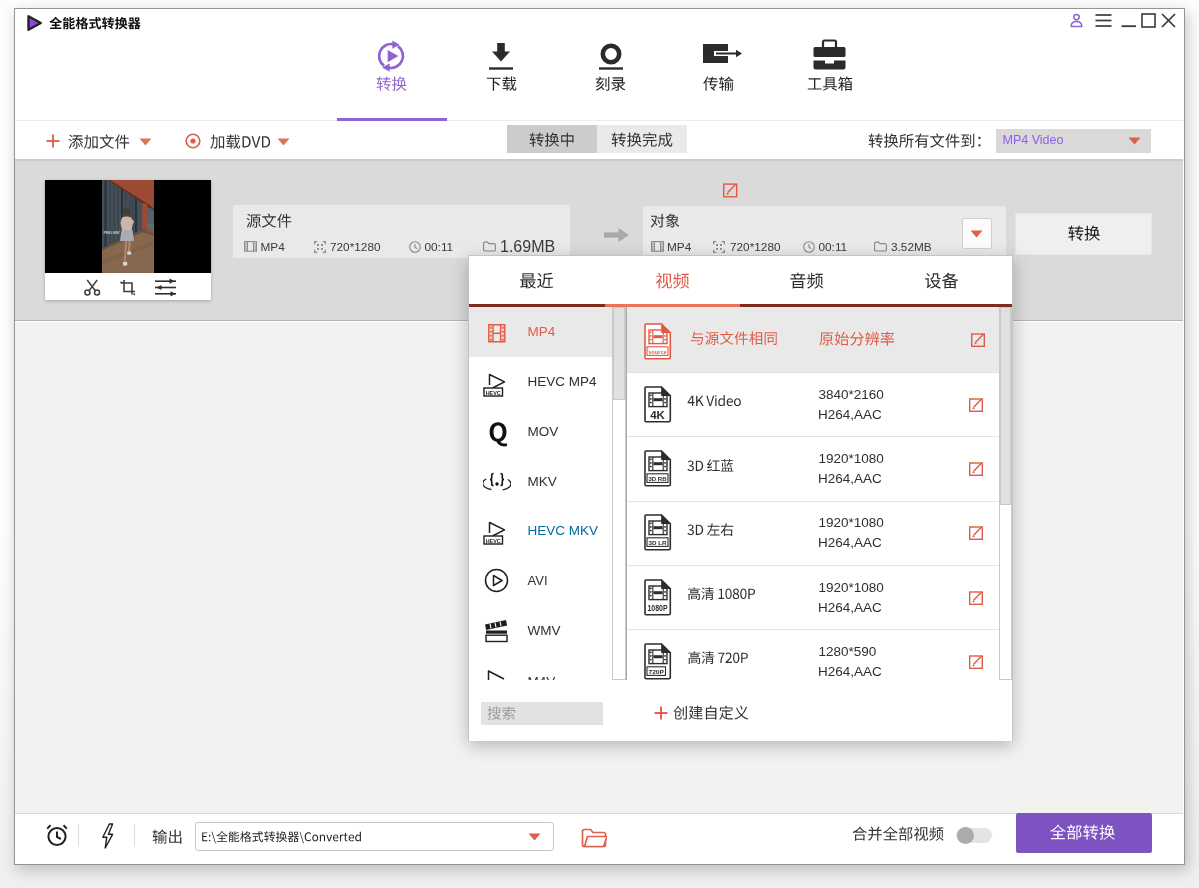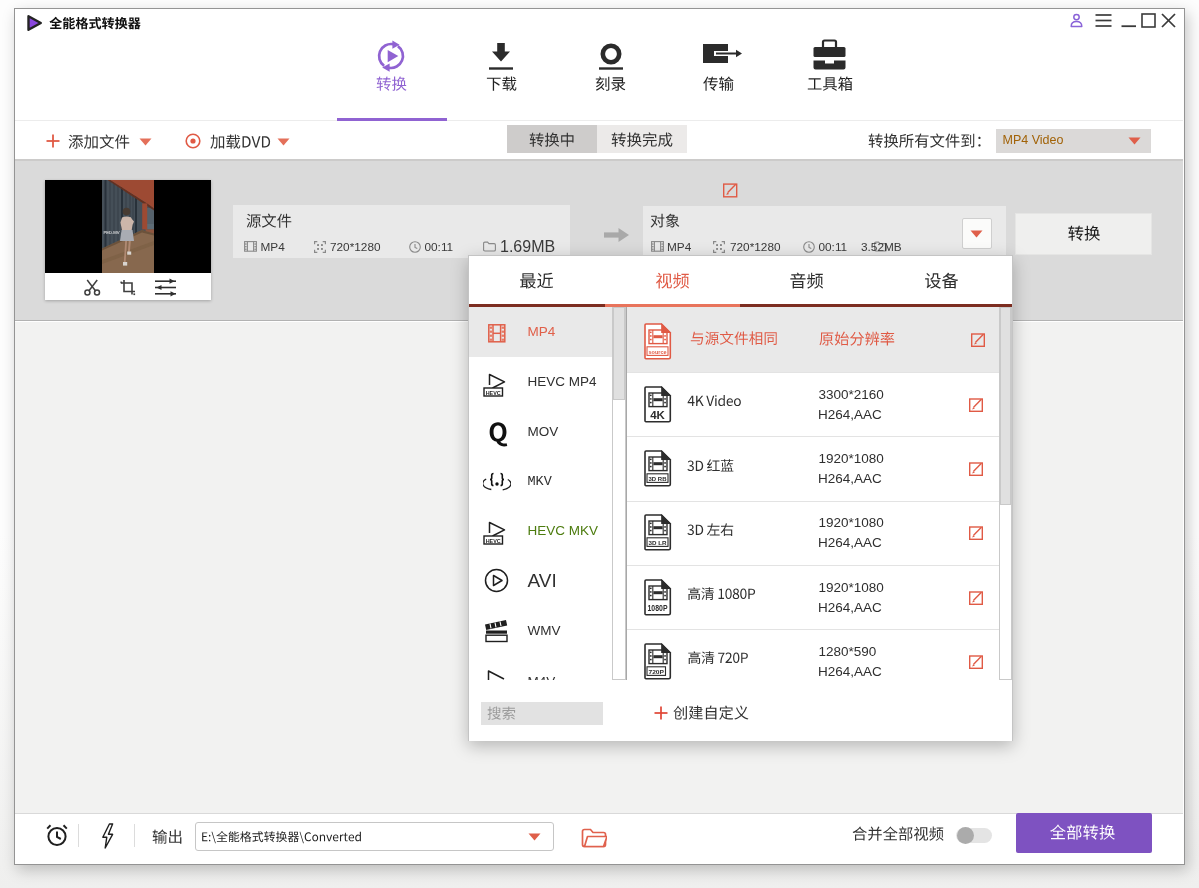--- a/index.html
+++ b/index.html
@@ -102,21 +102,21 @@
 <svg style="position:absolute;left:528.9px;top:129.6px;overflow:visible" width="46" height="19" viewBox="0 -15.4 46.2 18.8">
     <path d="M1.2 -5.1C1.4 -5.2 1.8 -5.3 2.4 -5.3H3.7V-3.1L0.6 -2.6L0.9 -1.4L3.7 -2V1.2H4.9V-2.2L6.9 -2.6L6.9 -3.6L4.9 -3.3V-5.3H6.4V-6.4H4.9V-8.7H3.7V-6.4H2.2C2.7 -7.5 3.2 -8.7 3.6 -10.1H6.4V-11.1H3.9C4.1 -11.7 4.2 -12.2 4.3 -12.7L3.2 -12.9C3.1 -12.3 3 -11.7 2.8 -11.1H0.7V-10.1H2.5C2.2 -8.8 1.8 -7.7 1.6 -7.4C1.4 -6.7 1.2 -6.2 0.9 -6.1C1 -5.9 1.2 -5.3 1.2 -5.1ZM6.6 -8.2V-7.1H8.8C8.5 -6.1 8.2 -5.1 7.9 -4.3H12.3C11.8 -3.5 11.1 -2.6 10.5 -1.8C10 -2.1 9.4 -2.5 8.9 -2.8L8.2 -2C9.7 -1.1 11.6 0.3 12.5 1.2L13.2 0.4C12.8 -0.1 12.1 -0.6 11.4 -1.2C12.4 -2.4 13.4 -3.9 14.2 -5L13.4 -5.4L13.2 -5.4H9.5L10 -7.1H14.8V-8.2H10.3L10.8 -10.1H14.2V-11.1H11.1L11.6 -12.8L10.4 -12.9L9.9 -11.1H7.2V-10.1H9.7L9.1 -8.2Z M17.9 -12.9V-9.8H16.1V-8.7H17.9V-5.3C17.2 -5.1 16.5 -4.9 16 -4.8L16.3 -3.6L17.9 -4.2V-0.2C17.9 0 17.8 0.1 17.7 0.1C17.5 0.1 17 0.1 16.4 0.1C16.5 0.4 16.7 0.9 16.7 1.2C17.6 1.2 18.2 1.2 18.6 1C18.9 0.8 19.1 0.4 19.1 -0.2V-4.5L20.7 -5.1L20.5 -6.1L19.1 -5.7V-8.7H20.5V-9.8H19.1V-12.9ZM23.7 -10.6H26.9C26.5 -10.1 26.1 -9.5 25.6 -9H22.5C22.9 -9.5 23.3 -10.1 23.7 -10.6ZM20.5 -4.5V-3.4H24.3C23.6 -2.1 22.4 -0.7 19.7 0.4C19.9 0.6 20.3 1 20.5 1.2C23.1 0 24.5 -1.4 25.2 -2.9C26.2 -1 27.8 0.4 29.6 1.2C29.7 0.9 30.1 0.5 30.3 0.3C28.5 -0.4 26.9 -1.8 26 -3.4H30V-4.5H29V-9H27C27.5 -9.7 28.1 -10.4 28.5 -11.1L27.8 -11.6L27.6 -11.6H24.3C24.5 -12 24.7 -12.4 24.8 -12.8L23.7 -13C23.1 -11.7 22.1 -10 20.6 -8.8C20.8 -8.6 21.2 -8.3 21.4 -8L21.7 -8.2V-4.5ZM22.8 -4.5V-8.1H24.8V-6.5C24.8 -5.9 24.8 -5.2 24.6 -4.5ZM27.8 -4.5H25.7C25.9 -5.2 25.9 -5.9 25.9 -6.5V-8.1H27.8Z M37.9 -12.9V-10.2H32.3V-2.9H33.4V-3.8H37.9V1.2H39.1V-3.8H43.5V-2.9H44.7V-10.2H39.1V-12.9ZM33.4 -5V-9.1H37.9V-5ZM43.5 -5H39.1V-9.1H43.5Z" fill="#333"></path>
   </svg>
 <svg style="position:absolute;left:611.2px;top:129.6px;overflow:visible" width="62" height="19" viewBox="0 -15.4 61.6 18.8">
     <path d="M1.2 -5.1C1.4 -5.2 1.8 -5.3 2.4 -5.3H3.7V-3.1L0.6 -2.6L0.9 -1.4L3.7 -2V1.2H4.9V-2.2L6.9 -2.6L6.9 -3.6L4.9 -3.3V-5.3H6.4V-6.4H4.9V-8.7H3.7V-6.4H2.2C2.7 -7.5 3.2 -8.7 3.6 -10.1H6.4V-11.1H3.9C4.1 -11.7 4.2 -12.2 4.3 -12.7L3.2 -12.9C3.1 -12.3 3 -11.7 2.8 -11.1H0.7V-10.1H2.5C2.2 -8.8 1.8 -7.7 1.6 -7.4C1.4 -6.7 1.2 -6.2 0.9 -6.1C1 -5.9 1.2 -5.3 1.2 -5.1ZM6.6 -8.2V-7.1H8.8C8.5 -6.1 8.2 -5.1 7.9 -4.3H12.3C11.8 -3.5 11.1 -2.6 10.5 -1.8C10 -2.1 9.4 -2.5 8.9 -2.8L8.2 -2C9.7 -1.1 11.6 0.3 12.5 1.2L13.2 0.4C12.8 -0.1 12.1 -0.6 11.4 -1.2C12.4 -2.4 13.4 -3.9 14.2 -5L13.4 -5.4L13.2 -5.4H9.5L10 -7.1H14.8V-8.2H10.3L10.8 -10.1H14.2V-11.1H11.1L11.6 -12.8L10.4 -12.9L9.9 -11.1H7.2V-10.1H9.7L9.1 -8.2Z M17.9 -12.9V-9.8H16.1V-8.7H17.9V-5.3C17.2 -5.1 16.5 -4.9 16 -4.8L16.3 -3.6L17.9 -4.2V-0.2C17.9 0 17.8 0.1 17.7 0.1C17.5 0.1 17 0.1 16.4 0.1C16.5 0.4 16.7 0.9 16.7 1.2C17.6 1.2 18.2 1.2 18.6 1C18.9 0.8 19.1 0.4 19.1 -0.2V-4.5L20.7 -5.1L20.5 -6.1L19.1 -5.7V-8.7H20.5V-9.8H19.1V-12.9ZM23.7 -10.6H26.9C26.5 -10.1 26.1 -9.5 25.6 -9H22.5C22.9 -9.5 23.3 -10.1 23.7 -10.6ZM20.5 -4.5V-3.4H24.3C23.6 -2.1 22.4 -0.7 19.7 0.4C19.9 0.6 20.3 1 20.5 1.2C23.1 0 24.5 -1.4 25.2 -2.9C26.2 -1 27.8 0.4 29.6 1.2C29.7 0.9 30.1 0.5 30.3 0.3C28.5 -0.4 26.9 -1.8 26 -3.4H30V-4.5H29V-9H27C27.5 -9.7 28.1 -10.4 28.5 -11.1L27.8 -11.6L27.6 -11.6H24.3C24.5 -12 24.7 -12.4 24.8 -12.8L23.7 -13C23.1 -11.7 22.1 -10 20.6 -8.8C20.8 -8.6 21.2 -8.3 21.4 -8L21.7 -8.2V-4.5ZM22.8 -4.5V-8.1H24.8V-6.5C24.8 -5.9 24.8 -5.2 24.6 -4.5ZM27.8 -4.5H25.7C25.9 -5.2 25.9 -5.9 25.9 -6.5V-8.1H27.8Z M34.3 -8.4V-7.3H42.7V-8.4ZM31.7 -5.5V-4.5H35.8C35.6 -1.7 35 -0.4 31.5 0.3C31.7 0.5 32 1 32.1 1.2C35.9 0.4 36.8 -1.2 37 -4.5H39.7V-0.6C39.7 0.6 40.1 1 41.5 1C41.8 1 43.5 1 43.8 1C45.1 1 45.4 0.4 45.5 -1.7C45.2 -1.8 44.7 -1.9 44.5 -2.1C44.4 -0.4 44.3 -0.1 43.8 -0.1C43.4 -0.1 41.9 -0.1 41.6 -0.1C41 -0.1 40.9 -0.2 40.9 -0.6V-4.5H45.3V-5.5ZM37.3 -12.7C37.6 -12.3 37.9 -11.7 38.1 -11.2H32.1V-7.7H33.2V-10.1H43.7V-7.7H44.9V-11.2H39.4C39.2 -11.7 38.8 -12.5 38.4 -13.1Z M54.6 -12.9C54.6 -12 54.6 -11.2 54.7 -10.3H48.2V-6C48.2 -4 48 -1.3 46.8 0.6C47 0.7 47.5 1.1 47.7 1.3C49.1 -0.7 49.4 -3.8 49.4 -6V-6.1H52.2C52.1 -3.4 52.1 -2.4 51.9 -2.2C51.7 -2.1 51.6 -2 51.4 -2C51.1 -2 50.4 -2 49.7 -2.1C49.9 -1.8 50 -1.4 50.1 -1C50.8 -1 51.5 -1 51.9 -1C52.3 -1.1 52.6 -1.2 52.8 -1.5C53.2 -1.9 53.2 -3.2 53.3 -6.7C53.3 -6.8 53.3 -7.2 53.3 -7.2H49.4V-9.2H54.7C54.9 -6.7 55.3 -4.4 55.9 -2.6C54.9 -1.5 53.7 -0.5 52.3 0.2C52.5 0.4 53 0.9 53.1 1.2C54.3 0.4 55.4 -0.4 56.3 -1.4C57 0.2 58 1.1 59.2 1.1C60.3 1.1 60.8 0.4 61 -2.3C60.7 -2.4 60.2 -2.6 60 -2.9C59.9 -0.9 59.7 -0.1 59.2 -0.1C58.5 -0.1 57.8 -0.9 57.2 -2.4C58.3 -3.9 59.2 -5.7 59.9 -7.7L58.8 -8C58.3 -6.4 57.6 -5 56.8 -3.8C56.4 -5.3 56.1 -7.1 55.9 -9.2H60.8V-10.3H55.8C55.8 -11.2 55.8 -12 55.8 -12.9ZM56.5 -12.2C57.5 -11.7 58.7 -10.9 59.3 -10.3L60 -11.1C59.4 -11.6 58.2 -12.4 57.2 -12.9Z" fill="#333"></path>
   </svg>
 <svg style="position:absolute;left:868.0px;top:130.6px;overflow:visible" width="123" height="19" viewBox="0 -15.4 123.2 18.8">
     <path d="M1.2 -5.1C1.4 -5.2 1.8 -5.3 2.4 -5.3H3.7V-3.1L0.6 -2.6L0.9 -1.4L3.7 -2V1.2H4.9V-2.2L6.9 -2.6L6.9 -3.6L4.9 -3.3V-5.3H6.4V-6.4H4.9V-8.7H3.7V-6.4H2.2C2.7 -7.5 3.2 -8.7 3.6 -10.1H6.4V-11.1H3.9C4.1 -11.7 4.2 -12.2 4.3 -12.7L3.2 -12.9C3.1 -12.3 3 -11.7 2.8 -11.1H0.7V-10.1H2.5C2.2 -8.8 1.8 -7.7 1.6 -7.4C1.4 -6.7 1.2 -6.2 0.9 -6.1C1 -5.9 1.2 -5.3 1.2 -5.1ZM6.6 -8.2V-7.1H8.8C8.5 -6.1 8.2 -5.1 7.9 -4.3H12.3C11.8 -3.5 11.1 -2.6 10.5 -1.8C10 -2.1 9.4 -2.5 8.9 -2.8L8.2 -2C9.7 -1.1 11.6 0.3 12.5 1.2L13.2 0.4C12.8 -0.1 12.1 -0.6 11.4 -1.2C12.4 -2.4 13.4 -3.9 14.2 -5L13.4 -5.4L13.2 -5.4H9.5L10 -7.1H14.8V-8.2H10.3L10.8 -10.1H14.2V-11.1H11.1L11.6 -12.8L10.4 -12.9L9.9 -11.1H7.2V-10.1H9.7L9.1 -8.2Z M17.9 -12.9V-9.8H16.1V-8.7H17.9V-5.3C17.2 -5.1 16.5 -4.9 16 -4.8L16.3 -3.6L17.9 -4.2V-0.2C17.9 0 17.8 0.1 17.7 0.1C17.5 0.1 17 0.1 16.4 0.1C16.5 0.4 16.7 0.9 16.7 1.2C17.6 1.2 18.2 1.2 18.6 1C18.9 0.8 19.1 0.4 19.1 -0.2V-4.5L20.7 -5.1L20.5 -6.1L19.1 -5.7V-8.7H20.5V-9.8H19.1V-12.9ZM23.7 -10.6H26.9C26.5 -10.1 26.1 -9.5 25.6 -9H22.5C22.9 -9.5 23.3 -10.1 23.7 -10.6ZM20.5 -4.5V-3.4H24.3C23.6 -2.1 22.4 -0.7 19.7 0.4C19.9 0.6 20.3 1 20.5 1.2C23.1 0 24.5 -1.4 25.2 -2.9C26.2 -1 27.8 0.4 29.6 1.2C29.7 0.9 30.1 0.5 30.3 0.3C28.5 -0.4 26.9 -1.8 26 -3.4H30V-4.5H29V-9H27C27.5 -9.7 28.1 -10.4 28.5 -11.1L27.8 -11.6L27.6 -11.6H24.3C24.5 -12 24.7 -12.4 24.8 -12.8L23.7 -13C23.1 -11.7 22.1 -10 20.6 -8.8C20.8 -8.6 21.2 -8.3 21.4 -8L21.7 -8.2V-4.5ZM22.8 -4.5V-8.1H24.8V-6.5C24.8 -5.9 24.8 -5.2 24.6 -4.5ZM27.8 -4.5H25.7C25.9 -5.2 25.9 -5.9 25.9 -6.5V-8.1H27.8Z M39 -11.4V-6.3C39 -4.1 38.9 -1.4 37 0.5C37.3 0.6 37.7 1 37.9 1.3C39.9 -0.7 40.2 -3.9 40.2 -6.3V-6.6H42.6V1.2H43.8V-6.6H45.6V-7.7H40.2V-10.5C42 -10.8 44 -11.2 45.3 -11.8L44.5 -12.8C43.2 -12.2 40.9 -11.7 39 -11.4ZM33.4 -5.6V-6V-8H36.5V-5.6ZM37.6 -12.6C36.4 -12.1 34.2 -11.6 32.3 -11.4V-6C32.3 -4 32.2 -1.4 31.2 0.5C31.5 0.7 32 1 32.2 1.3C33.1 -0.3 33.3 -2.6 33.4 -4.5H37.6V-9.1H33.4V-10.5C35.2 -10.8 37.1 -11.1 38.3 -11.6Z M52.2 -12.9C52 -12.3 51.8 -11.6 51.5 -10.9H47.2V-9.9H51.1C50.1 -7.8 48.7 -5.9 46.8 -4.7C47 -4.5 47.4 -4.1 47.6 -3.8C48.5 -4.5 49.4 -5.3 50.1 -6.3V1.2H51.3V-1.8H57.7V-0.2C57.7 0 57.6 0.1 57.4 0.1C57.1 0.1 56.1 0.1 55.1 0.1C55.3 0.4 55.5 0.9 55.5 1.2C56.8 1.2 57.7 1.2 58.2 1C58.7 0.8 58.9 0.5 58.9 -0.2V-8.1H51.4C51.7 -8.7 52 -9.2 52.3 -9.9H60.7V-10.9H52.8C53 -11.5 53.2 -12.1 53.4 -12.7ZM51.3 -4.5H57.7V-2.8H51.3ZM51.3 -5.4V-7H57.7V-5.4Z M68.1 -12.7C68.6 -11.9 69.1 -10.9 69.3 -10.3L70.5 -10.7C70.3 -11.3 69.8 -12.3 69.3 -13ZM62.4 -10.2V-9.1H64.8C65.7 -6.7 66.9 -4.7 68.5 -3.1C66.8 -1.7 64.7 -0.6 62.2 0.1C62.4 0.4 62.8 0.9 62.9 1.2C65.5 0.4 67.6 -0.7 69.3 -2.2C71.1 -0.7 73.2 0.4 75.7 1.1C75.9 0.8 76.2 0.3 76.5 0.1C74 -0.6 71.9 -1.6 70.2 -3.1C71.8 -4.7 73 -6.7 73.9 -9.1H76.3V-10.2ZM69.4 -3.9C67.9 -5.4 66.8 -7.1 66 -9.1H72.5C71.8 -7 70.7 -5.3 69.4 -3.9Z M81.9 -5.3V-4.1H86.3V1.2H87.5V-4.1H91.7V-5.3H87.5V-8.7H91V-9.8H87.5V-12.8H86.3V-9.8H84.2C84.4 -10.5 84.6 -11.2 84.8 -11.9L83.7 -12.2C83.3 -10.1 82.7 -8.2 81.8 -6.9C82 -6.7 82.5 -6.5 82.7 -6.3C83.2 -6.9 83.5 -7.8 83.9 -8.7H86.3V-5.3ZM81.1 -12.9C80.3 -10.5 78.9 -8.2 77.5 -6.7C77.7 -6.5 78 -5.9 78.2 -5.6C78.6 -6.1 79.1 -6.7 79.6 -7.4V1.2H80.7V-9.2C81.3 -10.3 81.8 -11.4 82.2 -12.6Z M102.3 -11.6V-2.3H103.3V-11.6ZM105.3 -12.7V-0.6C105.3 -0.3 105.2 -0.2 105 -0.2C104.7 -0.2 103.9 -0.2 103 -0.2C103.1 0.1 103.3 0.6 103.4 0.9C104.5 0.9 105.3 0.9 105.8 0.7C106.3 0.5 106.4 0.2 106.4 -0.6V-12.7ZM93.4 -0.6 93.6 0.5C95.6 0.1 98.6 -0.5 101.3 -1L101.3 -2L98 -1.4V-3.9H101.1V-4.9H98V-6.5H96.9V-4.9H93.9V-3.9H96.9V-1.3ZM94.2 -6.8C94.6 -6.9 95.2 -7 100 -7.5C100.2 -7.1 100.4 -6.8 100.5 -6.5L101.4 -7.1C101 -8 99.9 -9.4 99.1 -10.4L98.2 -9.9C98.6 -9.4 99 -8.9 99.4 -8.4L95.4 -8C96.1 -8.9 96.7 -9.9 97.2 -10.9H101.4V-11.9H93.5V-10.9H95.9C95.4 -9.8 94.8 -8.8 94.6 -8.5C94.3 -8.2 94.1 -7.9 93.8 -7.9C94 -7.5 94.2 -7 94.2 -6.8Z M111.7 -7.5C112.3 -7.5 112.8 -7.9 112.8 -8.6C112.8 -9.3 112.3 -9.8 111.7 -9.8C111 -9.8 110.5 -9.3 110.5 -8.6C110.5 -7.9 111 -7.5 111.7 -7.5ZM111.7 0.1C112.3 0.1 112.8 -0.4 112.8 -1.1C112.8 -1.8 112.3 -2.2 111.7 -2.2C111 -2.2 110.5 -1.8 110.5 -1.1C110.5 -0.4 111 0.1 111.7 0.1Z" fill="#333"></path>
   </svg>
 <div style="position:absolute;left:996px;top:128.5px;width:155px;height:24px;background:#dbd9d8"></div>
-<div style="position:absolute;left:1002.5px;top:141px;transform:translateY(-50%);font-size:12.5px;color:#a16207;font-weight:normal;white-space:nowrap;font-family:'Liberation Sans',sans-serif;line-height:1.1">MP4 Video</div>
+<div style="position:absolute;left:1002.5px;top:141px;transform:translateY(-50%);font-size:12.5px;color:#8b5cf6;font-weight:normal;white-space:nowrap;font-family:'Liberation Sans',sans-serif;line-height:1.1">MP4 Video</div>
 <svg style="position:absolute;left:1128px;top:137px;" width="13" height="8" viewBox="0 0 13 8">
     <path d="M0.5 0.5 L12.5 0.5 L6.5 7.5 Z" fill="#df5f4a"></path>
   </svg>
 <div style="position:absolute;left:15px;top:160.5px;width:1168px;height:160px;background:#dadada;border-bottom:1px solid #b2b2b2"></div>
 <div style="position:absolute;left:45px;top:179.5px;width:166px;height:120px;background:#fff;box-shadow:0 1px 3px rgba(0,0,0,.25)"></div>
 <div style="position:absolute;left:45px;top:179.5px;width:166px;height:93px;background:#000"></div>
 <svg style="position:absolute;left:102px;top:179.5px;" width="52" height="93" viewBox="0 0 52 93">
     <rect width="52" height="93" fill="#454f58"></rect>
     <g stroke="#28313a" stroke-width="2">
       <line x1="3.5" y1="0" x2="3.5" y2="70"></line>
@@ -266,21 +266,21 @@
   </svg>
 <div style="position:absolute;left:730px;top:246.5px;transform:translateY(-50%);font-size:11.8px;color:#3a3a3a;font-weight:normal;white-space:nowrap;font-family:'Liberation Sans',sans-serif;line-height:1.1">720*1280</div>
 <svg style="position:absolute;left:803px;top:240.5px;" width="12" height="12" viewBox="0 0 12 12">
     <circle cx="6" cy="6" r="5.3" fill="none" stroke="#8a8a8a" stroke-width="1.1"></circle>
     <path d="M6 3.1 L6 6.4 L8.3 7.6" fill="none" stroke="#8a8a8a" stroke-width="1.1"></path>
   </svg>
 <div style="position:absolute;left:818.5px;top:246.5px;transform:translateY(-50%);font-size:11.8px;color:#3a3a3a;font-weight:normal;white-space:nowrap;font-family:'Liberation Sans',sans-serif;line-height:1.1">00:11</div>
 <svg style="position:absolute;left:874px;top:241px;" width="13" height="11" viewBox="0 0 13 11">
     <path d="M0.6 2.4 Q0.6 1.1 1.9 1.1 L4.6 1.1 L5.9 2.6 L11.2 2.6 Q12.4 2.6 12.4 3.9 L12.4 8.7 Q12.4 10 11.1 10 L1.9 10 Q0.6 10 0.6 8.7 Z" fill="none" stroke="#8a8a8a" stroke-width="1.1"></path>
   </svg>
-<div style="position:absolute;left:861px;top:246.5px;transform:translateY(-50%);font-size:11.8px;color:#3a3a3a;font-weight:normal;white-space:nowrap;font-family:'Liberation Sans',sans-serif;line-height:1.1">3.52MB</div>
+<div style="position:absolute;left:891px;top:246.5px;transform:translateY(-50%);font-size:11.8px;color:#3a3a3a;font-weight:normal;white-space:nowrap;font-family:'Liberation Sans',sans-serif;line-height:1.1">3.52MB</div>
 <div style="position:absolute;left:961.5px;top:217.5px;width:30px;height:31px;background:#fbfbfa;border:1px solid #cfcfcf;border-radius:2px"></div>
 <svg style="position:absolute;left:970px;top:229.5px;" width="13" height="8" viewBox="0 0 13 8">
     <path d="M0.5 0.5 L12.5 0.5 L6.5 7.5 Z" fill="#df5f4a"></path>
   </svg>
 <div style="position:absolute;left:1015px;top:213px;width:137px;height:41.5px;background:#efefee;border:1px solid #e5e5e4"></div>
 <svg style="position:absolute;left:1066.7px;top:222.7px;overflow:visible" width="34" height="20" viewBox="0 -16.8 33.6 20.5">
     <path d="M1.4 -5.6C1.5 -5.7 2 -5.8 2.6 -5.8H4.1V-3.4L0.7 -2.8L0.9 -1.6L4.1 -2.2V1.3H5.3V-2.4L7.6 -2.9L7.5 -4L5.3 -3.6V-5.8H7V-7H5.3V-9.5H4.1V-7H2.4C3 -8.1 3.5 -9.5 3.9 -11H7V-12.1H4.3C4.4 -12.7 4.6 -13.3 4.7 -13.9L3.5 -14.1C3.4 -13.5 3.2 -12.8 3.1 -12.1H0.8V-11H2.8C2.4 -9.6 2 -8.5 1.8 -8C1.5 -7.3 1.3 -6.8 1 -6.7C1.1 -6.4 1.3 -5.8 1.4 -5.6ZM7.2 -9V-7.8H9.6C9.3 -6.6 8.9 -5.5 8.6 -4.7H13.5C12.9 -3.8 12.1 -2.8 11.5 -1.9C10.9 -2.3 10.3 -2.7 9.7 -3L8.9 -2.2C10.6 -1.2 12.6 0.4 13.6 1.4L14.4 0.4C13.9 -0.1 13.2 -0.7 12.4 -1.3C13.5 -2.7 14.6 -4.3 15.5 -5.5L14.6 -5.9L14.4 -5.8H10.3L10.9 -7.8H16.1V-9H11.3L11.8 -11H15.5V-12.1H12.1L12.6 -13.9L11.3 -14.1L10.9 -12.1H7.8V-11H10.5L10 -9Z M19.6 -14.1V-10.7H17.6V-9.5H19.6V-5.8C18.7 -5.6 18 -5.3 17.4 -5.2L17.7 -3.9L19.6 -4.5V-0.2C19.6 0 19.5 0.1 19.3 0.1C19.1 0.1 18.5 0.1 17.9 0.1C18 0.4 18.2 1 18.3 1.3C19.2 1.3 19.9 1.3 20.2 1C20.6 0.8 20.8 0.5 20.8 -0.2V-4.9L22.6 -5.5L22.4 -6.7L20.8 -6.2V-9.5H22.4V-10.7H20.8V-14.1ZM25.8 -11.6H29.3C28.9 -11 28.4 -10.4 28 -9.9H24.5C25 -10.4 25.4 -11 25.8 -11.6ZM22.4 -4.9V-3.8H26.5C25.8 -2.3 24.4 -0.8 21.5 0.5C21.8 0.7 22.1 1.1 22.3 1.4C25.2 0 26.7 -1.6 27.5 -3.1C28.5 -1.1 30.3 0.5 32.3 1.3C32.4 1 32.8 0.5 33.1 0.3C31 -0.4 29.3 -1.9 28.3 -3.8H32.8V-4.9H31.6V-9.9H29.4C30 -10.6 30.7 -11.4 31.1 -12.1L30.3 -12.7L30.1 -12.6H26.5C26.7 -13.1 26.9 -13.5 27.1 -13.9L25.8 -14.1C25.2 -12.7 24.1 -10.9 22.5 -9.6C22.7 -9.4 23.1 -9 23.3 -8.7L23.6 -9V-4.9ZM24.8 -4.9V-8.9H27.1V-7.1C27.1 -6.4 27 -5.7 26.8 -4.9ZM30.3 -4.9H28.1C28.3 -5.6 28.3 -6.4 28.3 -7.1V-8.9H30.3Z" fill="#1a1a1a"></path>
   </svg>
 <div style="position:absolute;left:15px;top:321.5px;width:1168px;height:491px;background:#f2f2f1"></div>
 <div style="position:absolute;left:15px;top:812.5px;width:1168px;height:50.5px;background:#fff;border-top:1px solid #d9d9d9"></div>
@@ -365,32 +365,32 @@
     <path d="M9.8 -2.7C7 -2.7 5.3 -5.3 5.3 -9.5C5.3 -13.6 7 -16 9.8 -16C12.6 -16 14.4 -13.6 14.4 -9.5C14.4 -5.3 12.6 -2.7 9.8 -2.7ZM15.9 5.1C17.3 5.1 18.4 4.9 19.1 4.6L18.4 1.8C17.9 2 17.2 2.1 16.3 2.1C14.6 2.1 12.9 1.5 12.1 0.1C15.8 -0.9 18.3 -4.4 18.3 -9.5C18.3 -15.7 14.8 -19.2 9.8 -19.2C4.8 -19.2 1.4 -15.7 1.4 -9.5C1.4 -4.1 4.1 -0.6 8.1 0.2C9.4 3.1 12.1 5.1 15.9 5.1Z" fill="#111"></path>
   </svg>
 <div style="position:absolute;left:527.5px;top:431.79999999999995px;transform:translateY(-50%);font-size:13.5px;color:#303030;font-weight:normal;white-space:nowrap;font-family:'Liberation Sans',sans-serif;line-height:1.1">MOV</div>
 <svg style="position:absolute;left:483px;top:468.5px;" width="28" height="26" viewBox="0 0 28 26">
     <path d="M8.3 20.5 A 13 6.5 0 0 1 3.2 10" fill="none" stroke="#1f1f1f" stroke-width="1.3"></path>
     <path d="M19.7 20.8 A 13 6.5 0 0 0 24.8 10.5" fill="none" stroke="#1f1f1f" stroke-width="1.3"></path>
     <path d="M10.5 4.5 Q8.7 4.5 8.7 6.3 L8.7 8.7 Q8.7 10.5 7 10.5 Q8.7 10.5 8.7 12.3 L8.7 14.7 Q8.7 16.5 10.5 16.5" fill="none" stroke="#111" stroke-width="1.6"></path>
     <path d="M17.5 4.5 Q19.3 4.5 19.3 6.3 L19.3 8.7 Q19.3 10.5 21 10.5 Q19.3 10.5 19.3 12.3 L19.3 14.7 Q19.3 16.5 17.5 16.5" fill="none" stroke="#111" stroke-width="1.6"></path>
     <circle cx="14" cy="15" r="1.7" fill="#111"></circle>
   </svg>
-<div style="position:absolute;left:527.5px;top:481.5px;transform:translateY(-50%);font-size:13.5px;color:#303030;font-weight:normal;white-space:nowrap;font-family:Liberation Mono, monospace;line-height:1.1">MKV</div>
+<div style="position:absolute;left:527.5px;top:481.5px;transform:translateY(-50%);font-size:13.5px;color:#303030;font-weight:normal;white-space:nowrap;font-family:Liberation Sans, sans-serif;line-height:1.1">MKV</div>
 <svg style="position:absolute;left:483px;top:517.7px;" width="27" height="27" viewBox="0 0 27 27">
     <path d="M6.5 15 L6.5 4.5 L21.5 11.8 L9.5 18" fill="none" stroke="#1f1f1f" stroke-width="1.5" stroke-linejoin="round"></path>
     <rect x="1" y="18" width="18.5" height="8" fill="#fff" stroke="#1f1f1f" stroke-width="1.4"></rect>
     <text x="10.2" y="24.7" text-anchor="middle" textLength="15" lengthAdjust="spacingAndGlyphs" font-size="6.2" font-weight="bold" fill="#1f1f1f" font-family="Liberation Sans">HEVC</text>
   </svg>
-<div style="position:absolute;left:527.5px;top:531.2px;transform:translateY(-50%);font-size:13.5px;color:#4d7c0f;font-weight:normal;white-space:nowrap;font-family:'Liberation Sans',sans-serif;line-height:1.1">HEVC MKV</div>
+<div style="position:absolute;left:527.5px;top:531.2px;transform:translateY(-50%);font-size:13.5px;color:#0369a1;font-weight:normal;white-space:nowrap;font-family:'Liberation Sans',sans-serif;line-height:1.1">HEVC MKV</div>
 <svg style="position:absolute;left:484px;top:568.4px;" width="25" height="25" viewBox="0 0 25 25">
     <circle cx="12.5" cy="12.5" r="11" fill="none" stroke="#1f1f1f" stroke-width="1.5"></circle>
     <path d="M9.5 7.5 L18 12.5 L9.5 17.5 Z" fill="none" stroke="#1f1f1f" stroke-width="1.5" stroke-linejoin="round"></path>
   </svg>
-<div style="position:absolute;left:527.5px;top:580.9px;transform:translateY(-50%);font-size:19px;color:#303030;font-weight:normal;white-space:nowrap;font-family:'Liberation Sans',sans-serif;line-height:1.1">AVI</div>
+<div style="position:absolute;left:527.5px;top:580.9px;transform:translateY(-50%);font-size:13px;color:#303030;font-weight:normal;white-space:nowrap;font-family:'Liberation Sans',sans-serif;line-height:1.1">AVI</div>
 <svg style="position:absolute;left:484px;top:618.6px;" width="25" height="24" viewBox="0 0 25 24">
     <path d="M1 5.5 L22 1 L23.2 6.5 L2.2 11 Z" fill="#1f1f1f"></path>
     <g stroke="#fff" stroke-width="1.1">
       <line x1="6" y1="4.7" x2="7" y2="9.4"></line>
       <line x1="11" y1="3.6" x2="12" y2="8.3"></line>
       <line x1="16" y1="2.5" x2="17" y2="7.2"></line>
     </g>
     <rect x="2" y="11.5" width="21" height="3.2" fill="#1f1f1f"></rect>
     <rect x="2" y="16.2" width="21" height="6.3" fill="none" stroke="#1f1f1f" stroke-width="1.4"></rect>
   </svg>
@@ -448,21 +448,21 @@
       <rect x="5.9" y="15.8" width="1.7" height="1.5"></rect>
       <rect x="20.2" y="8.6" width="1.7" height="1.5"></rect>
       <rect x="20.2" y="12.2" width="1.7" height="1.5"></rect>
       <rect x="20.2" y="15.8" width="1.7" height="1.5"></rect>
     </g>
     <text x="13.5" y="32.6" text-anchor="middle" font-size="11.5" font-weight="bold" fill="#2d2d2d" font-family="Liberation Sans">4K</text>
   </svg>
 <svg style="position:absolute;left:687.0px;top:392.2px;overflow:visible" width="55" height="17" viewBox="0 -14.0 54.7 17.1">
     <path d="M4.8 0H6V-2.8H7.3V-3.9H6V-10.3H4.5L0.3 -3.7V-2.8H4.8ZM4.8 -3.9H1.6L3.9 -7.4C4.2 -7.9 4.5 -8.4 4.8 -8.9H4.8C4.8 -8.3 4.8 -7.5 4.8 -7Z M8.9 0H10.2V-3.2L11.9 -5.3L15 0H16.5L12.7 -6.4L16 -10.3H14.5L10.2 -5.1H10.2V-10.3H8.9Z M22.3 0H23.8L27.1 -10.3H25.8L24.1 -4.7C23.8 -3.5 23.5 -2.5 23.1 -1.3H23.1C22.7 -2.5 22.4 -3.5 22.1 -4.7L20.4 -10.3H19.1Z M28.1 0H29.4V-7.6H28.1ZM28.7 -9.2C29.2 -9.2 29.6 -9.5 29.6 -10C29.6 -10.5 29.2 -10.8 28.7 -10.8C28.2 -10.8 27.9 -10.5 27.9 -10C27.9 -9.5 28.2 -9.2 28.7 -9.2Z M34.2 0.2C35.1 0.2 35.9 -0.3 36.5 -0.9H36.6L36.7 0H37.7V-11.1H36.5V-8.2L36.5 -6.9C35.9 -7.5 35.3 -7.8 34.4 -7.8C32.6 -7.8 31.1 -6.3 31.1 -3.8C31.1 -1.3 32.3 0.2 34.2 0.2ZM34.5 -0.9C33.2 -0.9 32.4 -2 32.4 -3.8C32.4 -5.5 33.4 -6.7 34.6 -6.7C35.2 -6.7 35.8 -6.5 36.5 -5.9V-1.9C35.8 -1.2 35.2 -0.9 34.5 -0.9Z M43.1 0.2C44.1 0.2 44.9 -0.2 45.6 -0.6L45.1 -1.4C44.6 -1.1 44 -0.8 43.2 -0.8C41.8 -0.8 40.8 -1.9 40.7 -3.5H45.8C45.9 -3.7 45.9 -3.9 45.9 -4.2C45.9 -6.4 44.8 -7.8 42.9 -7.8C41.1 -7.8 39.5 -6.3 39.5 -3.8C39.5 -1.3 41.1 0.2 43.1 0.2ZM40.7 -4.4C40.9 -5.9 41.8 -6.8 42.9 -6.8C44.1 -6.8 44.8 -6 44.8 -4.4Z M50.4 0.2C52.3 0.2 53.9 -1.3 53.9 -3.8C53.9 -6.3 52.3 -7.8 50.4 -7.8C48.6 -7.8 46.9 -6.3 46.9 -3.8C46.9 -1.3 48.6 0.2 50.4 0.2ZM50.4 -0.9C49.1 -0.9 48.2 -2 48.2 -3.8C48.2 -5.5 49.1 -6.7 50.4 -6.7C51.7 -6.7 52.6 -5.5 52.6 -3.8C52.6 -2 51.7 -0.9 50.4 -0.9Z" fill="#2f2f2f"></path>
   </svg>
-<div style="position:absolute;left:818.5px;top:394.65px;transform:translateY(-50%);font-size:13.5px;color:#2f2f2f;font-weight:normal;white-space:nowrap;font-family:'Liberation Sans',sans-serif;line-height:1.1">3300*2160</div>
+<div style="position:absolute;left:818.5px;top:394.65px;transform:translateY(-50%);font-size:13.5px;color:#2f2f2f;font-weight:normal;white-space:nowrap;font-family:'Liberation Sans',sans-serif;line-height:1.1">3840*2160</div>
 <div style="position:absolute;left:818px;top:414.65px;transform:translateY(-50%);font-size:13.5px;color:#2f2f2f;font-weight:normal;white-space:nowrap;font-family:'Liberation Sans',sans-serif;line-height:1.1">H264,AAC</div>
 <svg style="position:absolute;left:968.5px;top:396.65px;" width="15" height="15" viewBox="0 0 15 15">
     <rect x="0.7" y="2.0" width="12.6" height="12.3" fill="none" stroke="#e05a45" stroke-width="1.4"></rect>
     <line x1="4.6" y1="10.3" x2="12.4" y2="2.2" stroke="#e05a45" stroke-width="1.4"></line>
     <path d="M4.2 9.9 L5.9 11.6 L3.2 12.6 Z" fill="#e05a45"></path>
   </svg>
 <div style="position:absolute;left:627px;top:436px;width:371.5px;height:1px;background:#e3e3e3"></div>
 <svg style="position:absolute;left:644px;top:449.95px;" width="28" height="37" viewBox="0 0 28 37">
     <path d="M2 1 L17.5 1 L26.3 9.8 L26.3 34.3 Q26.3 35.8 24.8 35.8 L2 35.8 Q1 35.8 1 34.8 L1 2 Q1 1 2 1 Z" fill="#fff" stroke="#2d2d2d" stroke-width="1.6" stroke-linejoin="round"></path>
     <path d="M17.8 1.4 L25.9 9.5 L17.8 9.5 Z" fill="#2d2d2d" stroke="#2d2d2d" stroke-width="1.2"></path>

